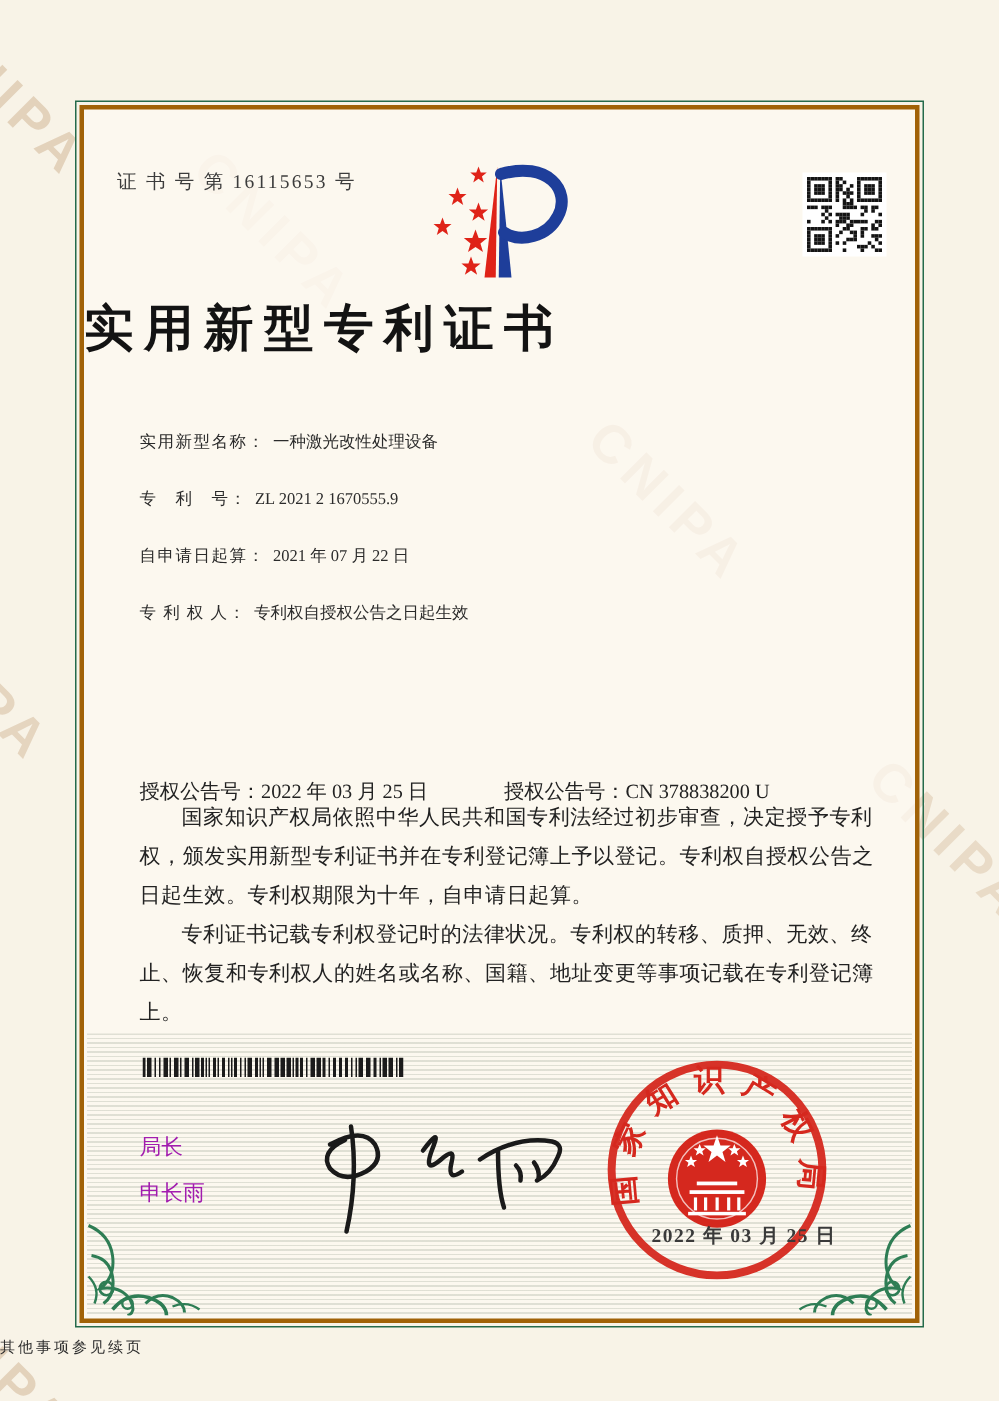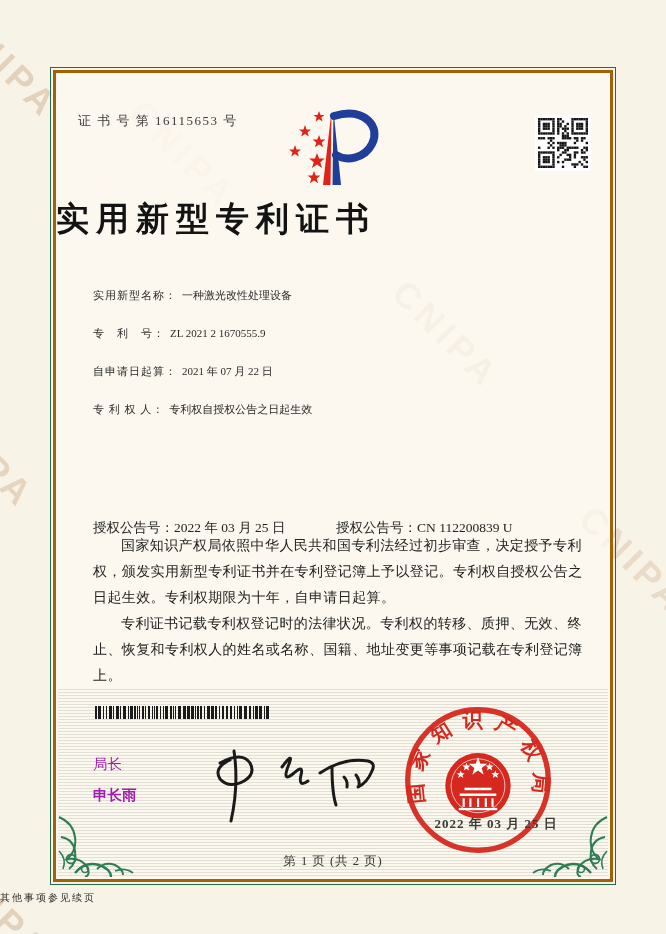--- a/index.html
+++ b/index.html
@@ -43,21 +43,21 @@
   
   .paras{position:absolute;left:37px;top:460px;width:496px;font-size:14px;line-height:26px;color:#222;}
   .paras p{margin:0;text-indent:2em;letter-spacing:0.4px;}
   
   .guilloche{
     position:absolute;left:2px;top:616px;width:550px;height:188px;
     background:repeating-linear-gradient(180deg,rgba(138,150,132,0.25) 0px,rgba(138,150,132,0.25) 1px,transparent 1px,transparent 3px);
   }
   .barcode{position:absolute;left:39px;top:632px;width:174px;height:13px;}
   .signer{position:absolute;left:37px;top:682px;font-family:"Liberation Sans","DejaVu Sans",sans-serif;font-size:14.5px;color:#a21caf;}
-  .signer .name{margin-top:12px;font-weight:bold;}
+  .signer .name{margin-top:12px;}
   .signature{position:absolute;left:130px;top:660px;width:200px;height:100px;}
   .seal{position:absolute;left:345px;top:630px;width:154px;height:154px;}
   .seal-date{
     position:absolute;left:360px;top:742px;width:160px;
     font-size:13px;letter-spacing:1px;color:#3a3a3a;font-weight:bold;text-align:center;
   }
   .ornament{position:absolute;width:92px;height:70px;}
   .ornament.bl{left:1px;top:734px;}
   .ornament.br{right:1px;top:734px;transform:scaleX(-1);}
   .page-info{position:absolute;left:0;top:780px;width:100%;text-align:center;font-size:12.5px;letter-spacing:1px;color:#333;}
@@ -321,21 +321,21 @@
     <div class="field-row">
       <span class="lbl">专 利 权 人：</span><span class="val">专利权自授权公告之日起生效</span>
     </div>
   </div>
 
   <div class="auth-row">
     <span>
       <span class="lbl">授权公告号：</span><span class="val">2022 年 03 月 25 日</span>
     </span>
     <span class="col2">
-      <span class="lbl">授权公告号：</span><span class="val">CN 112200839 U</span>
+      <span class="lbl">授权公告号：</span><span class="val">CN 378838200 U</span>
     </span>
   </div>
 
   <div class="paras">
     <p>国家知识产权局依照中华人民共和国专利法经过初步审查，决定授予专利权，颁发实用新型专利证书并在专利登记簿上予以登记。专利权自授权公告之日起生效。专利权期限为十年，自申请日起算。</p>
     <p>专利证书记载专利权登记时的法律状况。专利权的转移、质押、无效、终止、恢复和专利权人的姓名或名称、国籍、地址变更等事项记载在专利登记簿上。</p>
   </div>
 
   <div class="guilloche"></div>
 
@@ -459,16 +459,15 @@
       <path d="M4,30 q12,2 14,14 q2,12 -6,18"></path>
       <path d="M18,66 q10,-12 24,-8 q12,4 12,12" stroke-width="2.4"></path>
       <path d="M40,62 q8,-8 18,-4 q8,4 8,10"></path>
       <circle cx="14" cy="52" r="4.5" stroke-width="1.8"></circle>
       <circle cx="28" cy="62" r="3.5" stroke-width="1.6"></circle>
       <path d="M2,44 q8,8 4,18" stroke-width="1.6"></path>
       <path d="M58,64 q10,-4 18,2" stroke-width="1.6"></path>
     </svg>
   </div>
 
-  <div class="page-info">第 1 页 (共 2 页)</div>
 </div>
 
 <div class="footer-note">其他事项参见续页</div>
 
 </body></html>

